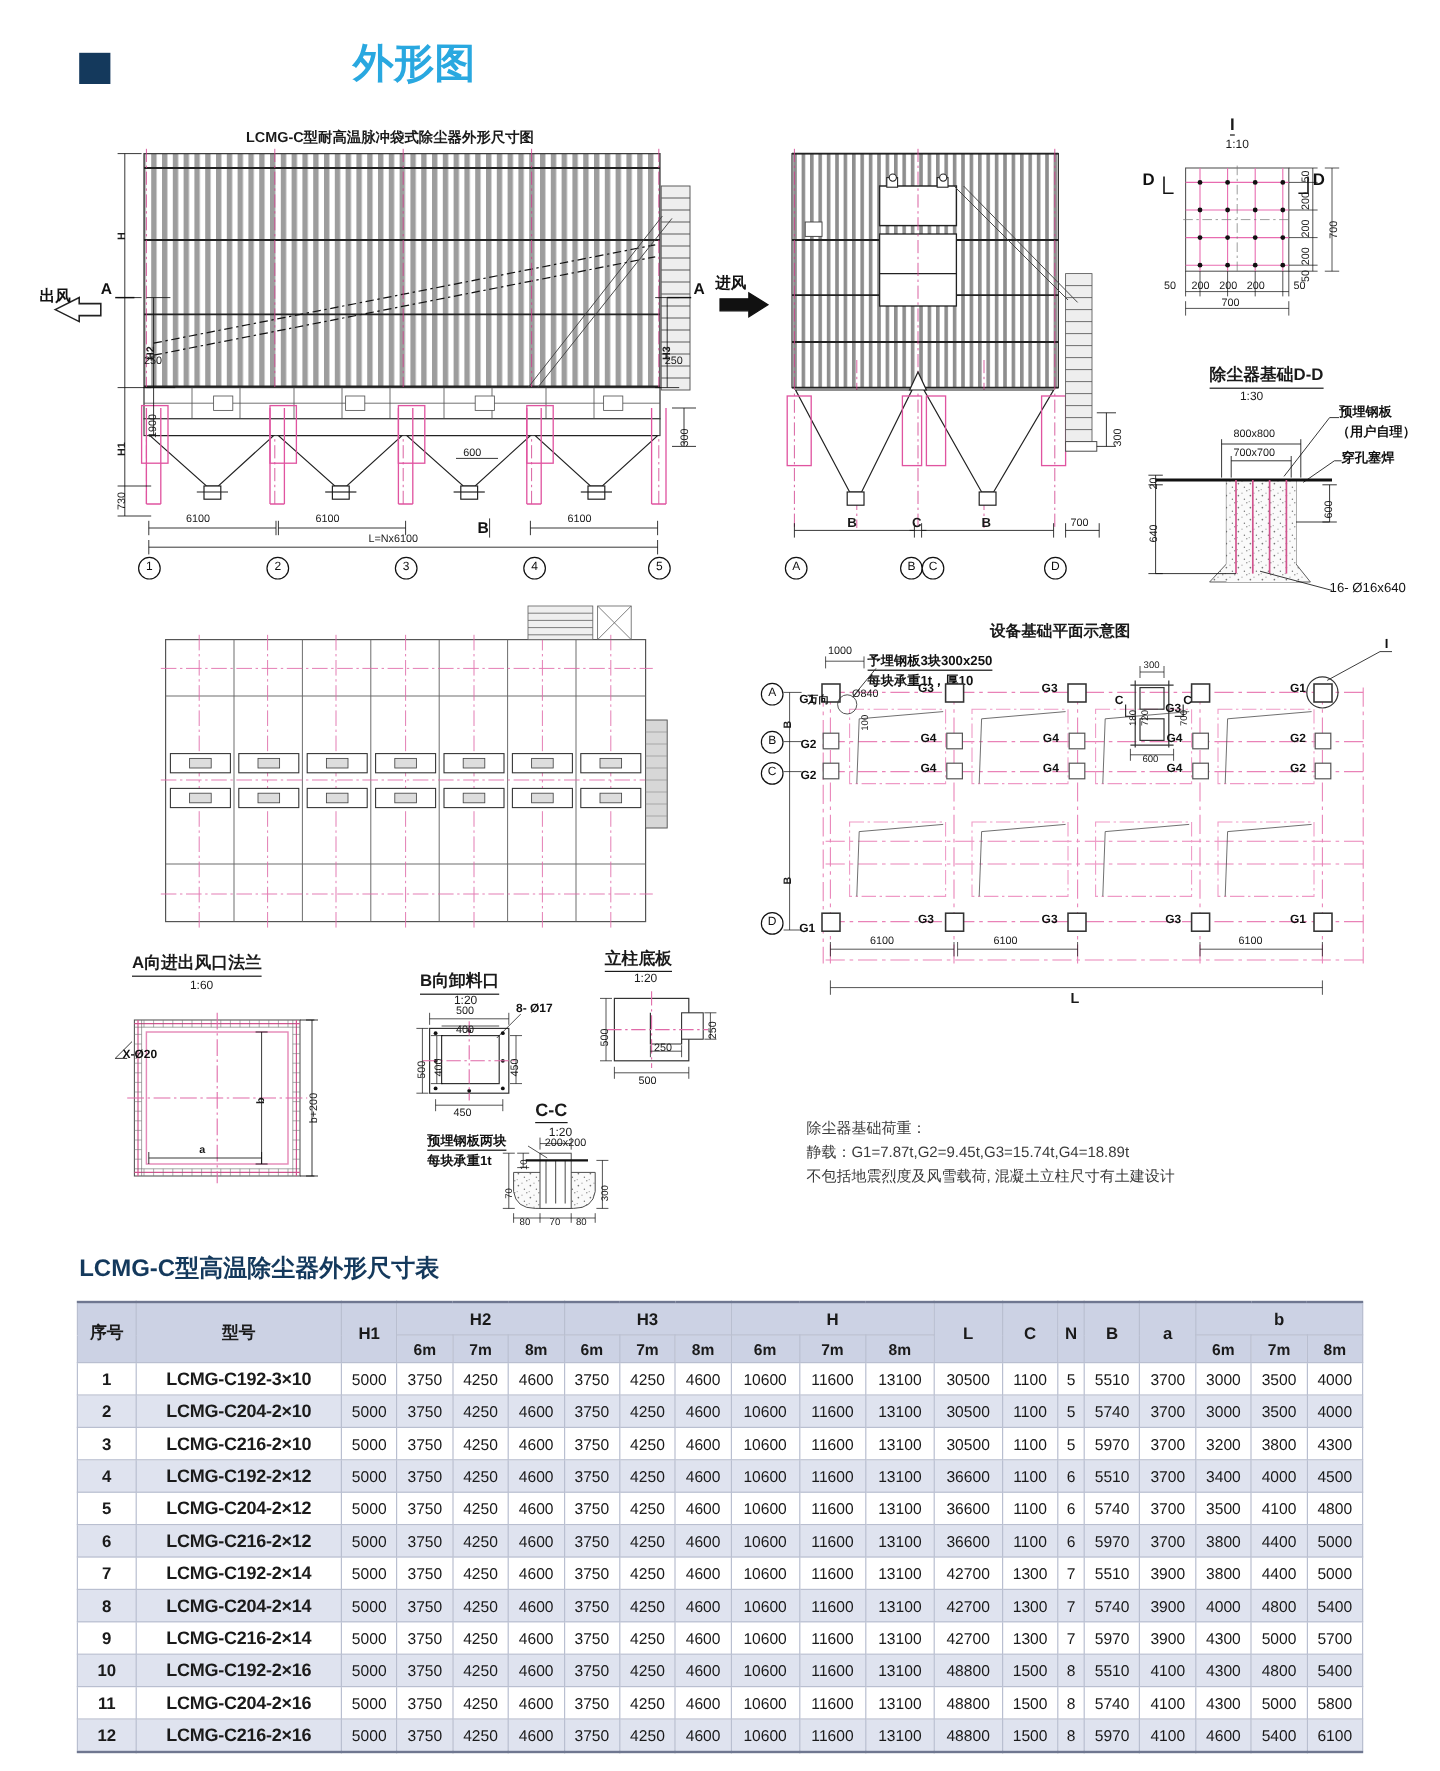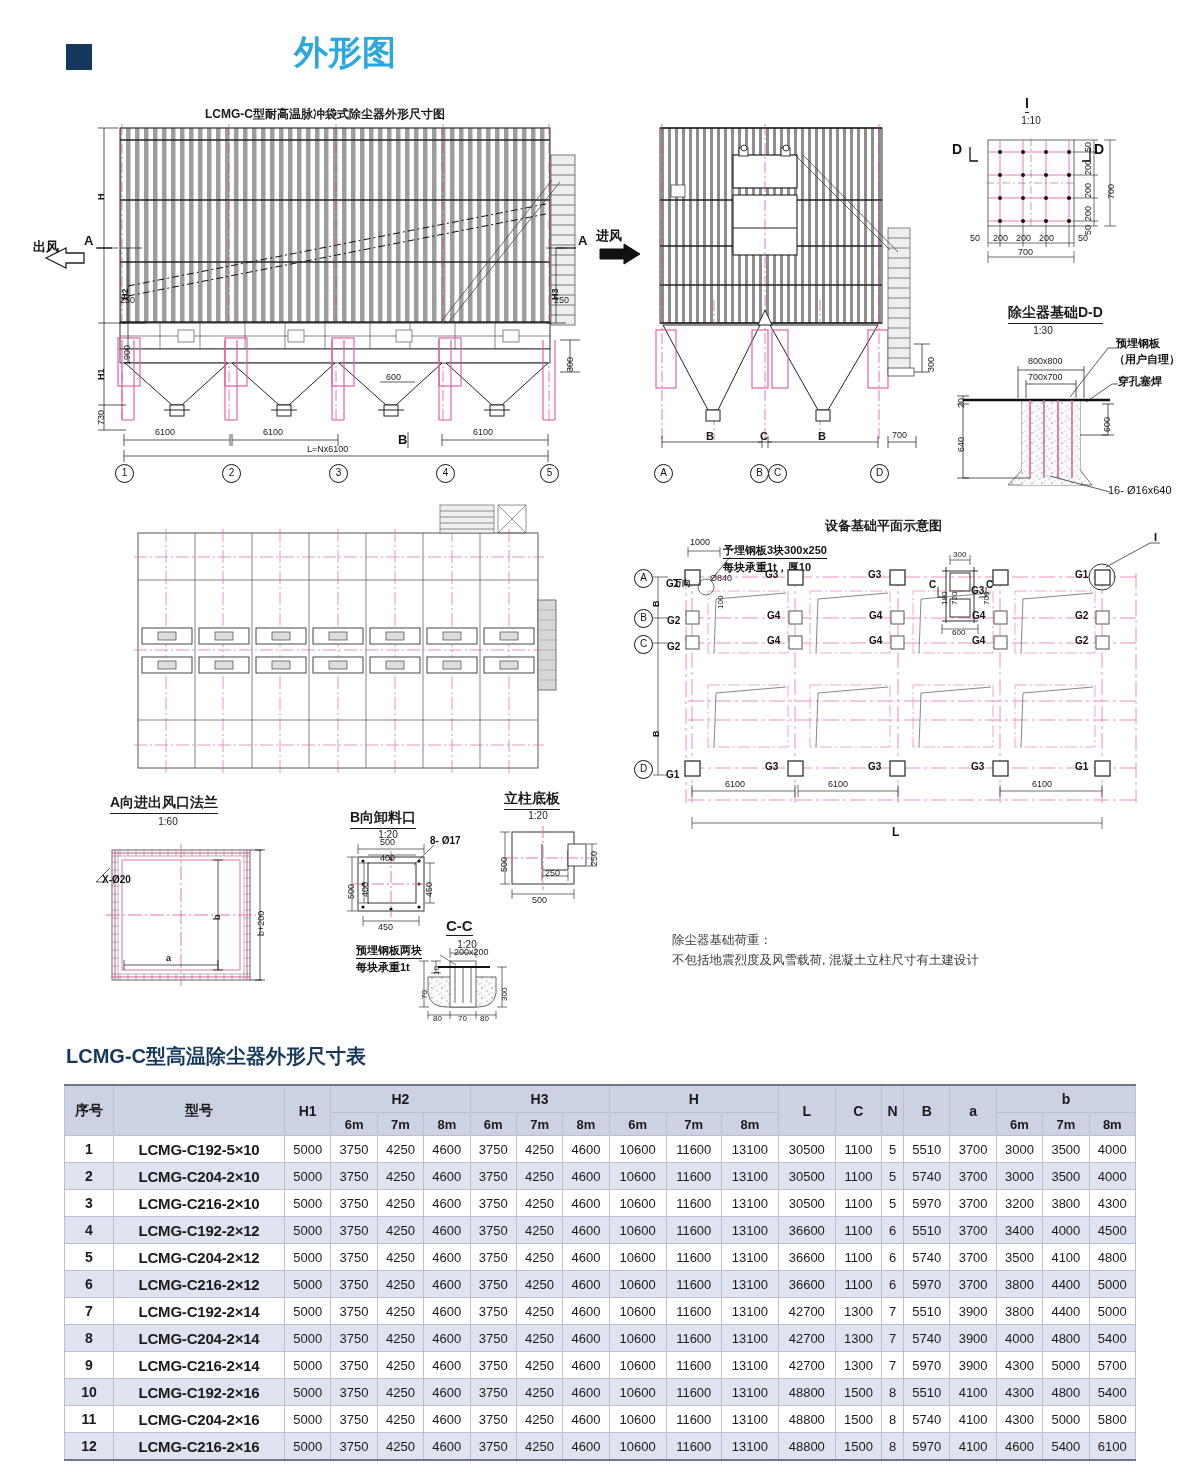--- a/index.html
+++ b/index.html
@@ -770,20 +770,21 @@
   <div class="lbl" style="left:455px;top:256px;font-size:10px;">G1</div>
 
   <div class="dim" style="left:105px;top:274px;">6100</div>
   <div class="dim" style="left:208px;top:274px;">6100</div>
   <div class="dim" style="left:412px;top:274px;">6100</div>
   <div class="dim" style="left:272px;top:320px;font-size:12px;font-weight:bold;">L</div>
 </div>
 
 <div id="loadnotes">
   <div>除尘器基础荷重：</div>
+  <div>静载：G1=7.87t,G2=9.45t,G3=15.74t,G4=18.89t</div>
   <div>不包括地震烈度及风雪载荷, 混凝土立柱尺寸有土建设计</div>
 </div>
 
 <div class="dwg" style="left:100px;top:790px;width:200px;height:220px;">
   <div class="cap u" style="left:10px;top:4px;font-size:14px;">A向进出风口法兰</div>
   <div class="scale" style="left:48px;top:26px;width:40px;">1:60</div>
 
   <svg width="200" height="220" style="position:absolute;left:0;top:0;">
     <rect x="12" y="60" width="138" height="130" fill="#fff" stroke="#555" stroke-width=".9"></rect>
     <rect x="22" y="70" width="118" height="110" fill="#fff" stroke="#e58ab8" stroke-width="1.2"></rect>
@@ -1057,21 +1058,21 @@
         <th class="sub">7m</th>
         <th class="sub">8m</th>
         <th class="sub">6m</th>
         <th class="sub">7m</th>
         <th class="sub">8m</th>
       </tr>
     </thead>
     <tbody id="tbody">
         <tr>
           <td class="idx">1</td>
-          <td class="model">LCMG-C192-5×10</td>
+          <td class="model">LCMG-C192-3×10</td>
           <td>5000</td>
           <td>3750</td>
           <td>4250</td>
           <td>4600</td>
           <td>3750</td>
           <td>4250</td>
           <td>4600</td>
           <td>10600</td>
           <td>11600</td>
           <td>13100</td>

